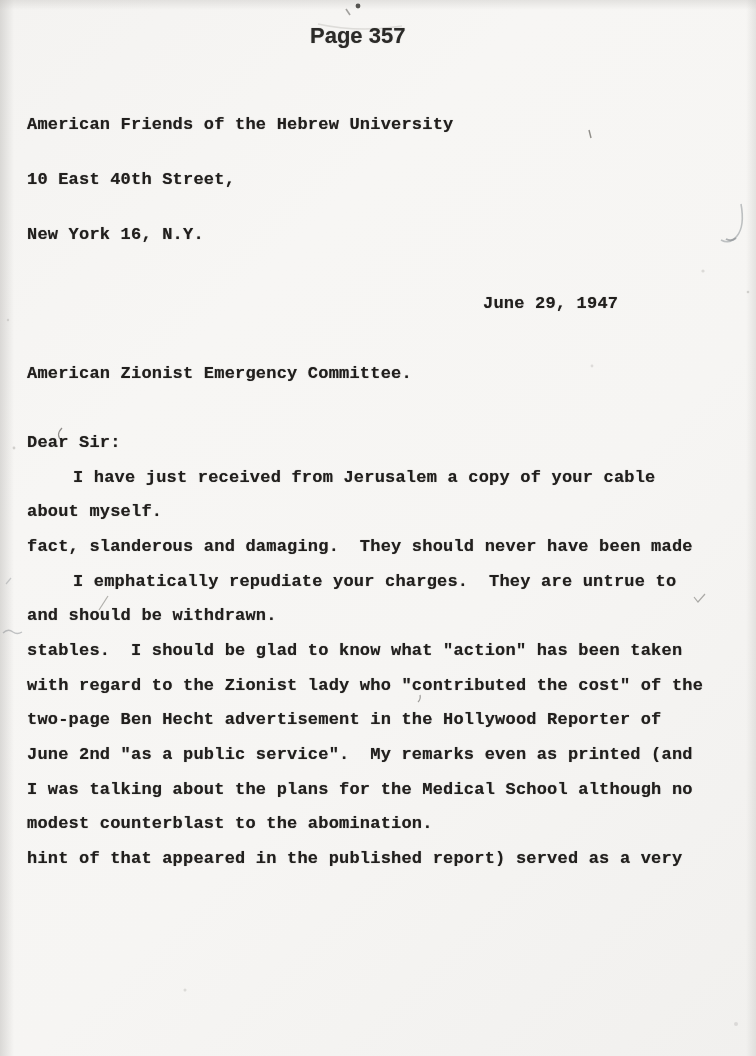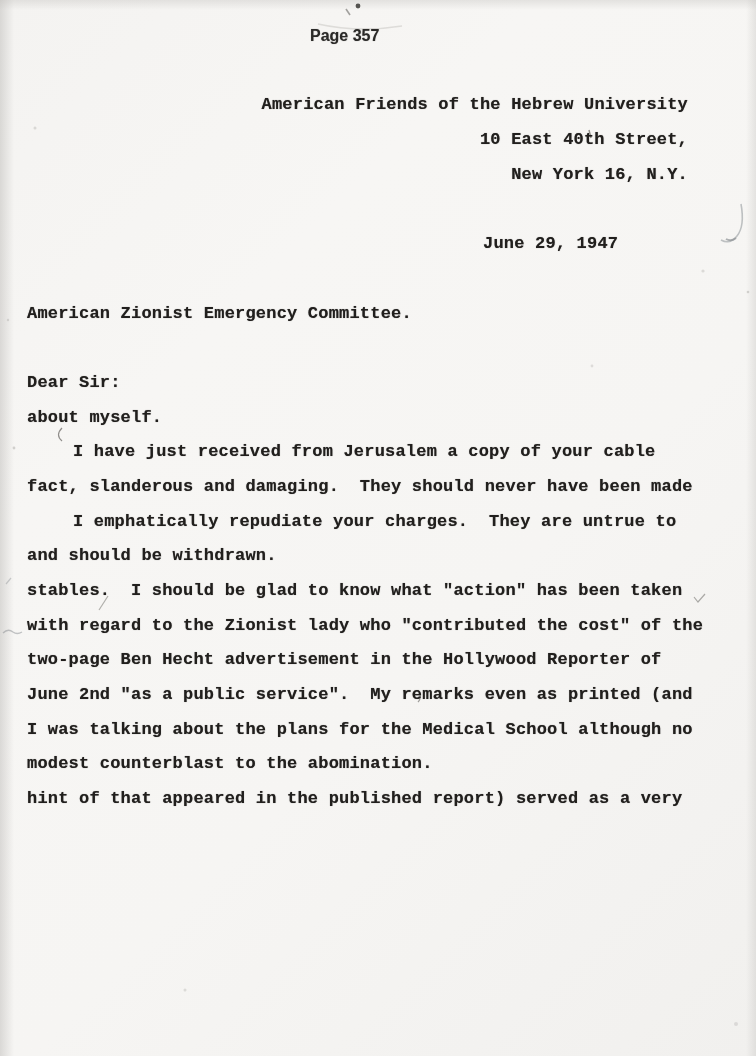--- a/index.html
+++ b/index.html
@@ -31,26 +31,27 @@
     height: 34.7px;
     line-height: 34.7px;
     font-size: 17px;
     font-weight: 700;
     letter-spacing: 0.2px;
     white-space: pre;
     text-shadow: 0 0 0.8px rgba(33,31,29,0.65);
   }
   .spacer { height: 34.7px; }
   .centered {
-    text-align: right;
+    text-align: left;
     margin-right: 45px;
+    margin-top: 20px;
   }
   .pagelabel {
     font-family: "Liberation Sans", "DejaVu Sans", sans-serif;
-    font-size: 16px;
+    font-size: 22px;
     font-weight: 600;
     letter-spacing: 0px;
     margin-left: 283px;
     text-shadow: 0 0 1px rgba(40,40,40,0.45);
     color: #2b2a28;
   }
   .dateline span { margin-left: 456px; }
   .body-line.indent { text-indent: 46px; }
   .artifacts {
     position: absolute;
@@ -104,22 +105,22 @@
     <div class="line centered">10 East 40th Street,</div>
     <div class="line centered">New York 16, N.Y.</div>
     <div class="line spacer"></div>
     <div class="line dateline"><span>June 29, 1947</span></div>
     <div class="line spacer"></div>
     <div class="line">American Zionist Emergency Committee.</div>
     <div class="line spacer"></div>
     <div class="line">Dear Sir:</div>
     <div id="letter-body">
         <div>
+          <div class="line body-line indent">I have just received from Jerusalem a copy of your cable</div>
           <div class="line body-line">about myself.</div>
-          <div class="line body-line indent">I have just received from Jerusalem a copy of your cable</div>
         </div>
         <div>
           <div class="line body-line">fact, slanderous and damaging.  They should never have been made</div>
           <div class="line body-line indent">I emphatically repudiate your charges.  They are untrue to</div>
           <div class="line body-line">and should be withdrawn.</div>
         </div>
         <div>
           <div class="line body-line">stables.  I should be glad to know what "action" has been taken</div>
           <div class="line body-line">with regard to the Zionist lady who "contributed the cost" of the</div>
           <div class="line body-line">two-page Ben Hecht advertisement in the Hollywood Reporter of</div>

